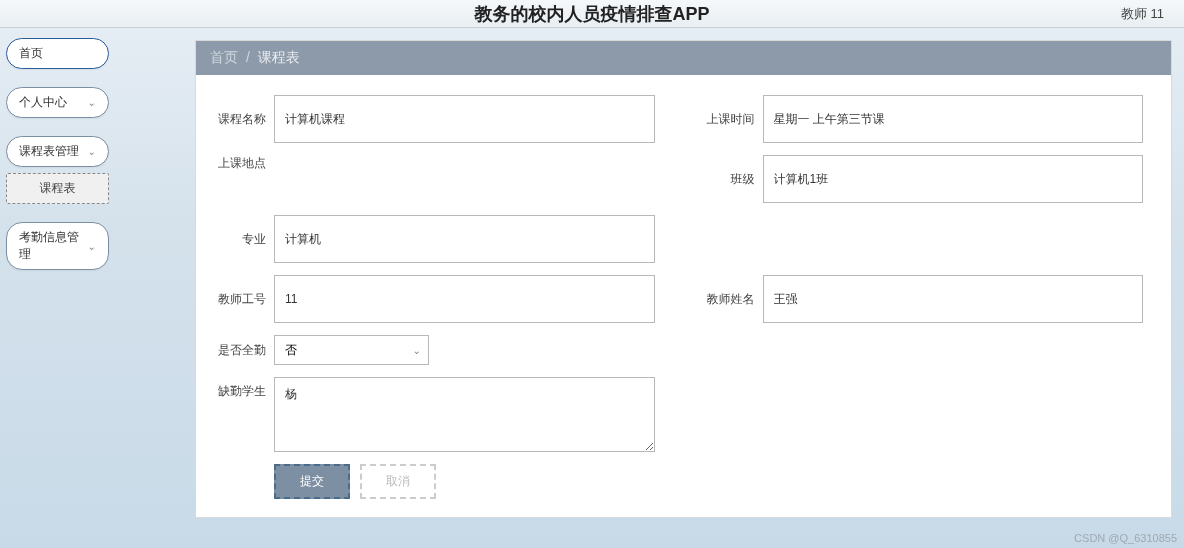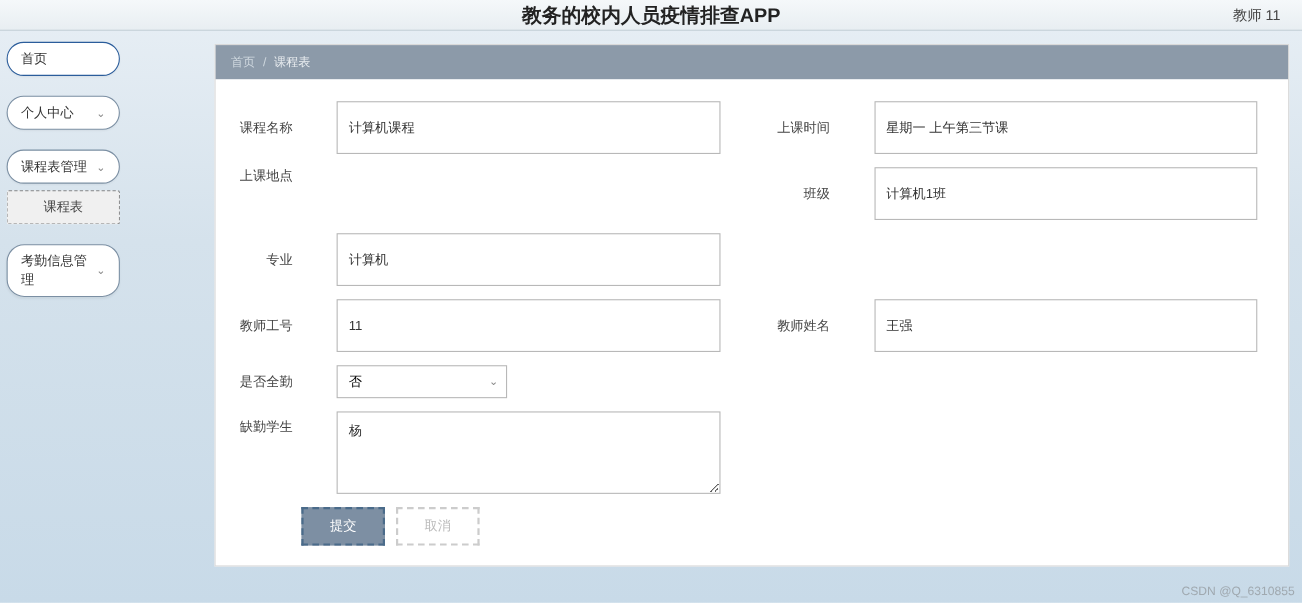--- a/index.html
+++ b/index.html
@@ -84,39 +84,39 @@
     }
     .panel {
       background: #fff;
       border: 1px solid #d9d9d9;
       min-height: 400px;
     }
     .breadcrumb {
       background: #8c9aa9;
       color: #e8ecef;
       padding: 8px 14px;
-      font-size: 11px;
+      font-size: 14px;
     }
     .breadcrumb a { color: #cfd8df; text-decoration: none; }
     .breadcrumb-sep { margin: 0 4px; color: #cfd8df; }
     .form-area {
       padding: 20px 28px 18px 10px;
     }
     .form-row {
       display: flex;
       gap: 40px;
       margin-bottom: 12px;
       align-items: flex-start;
     }
     .form-group {
       display: flex;
       align-items: center;
       flex: 1;
     }
-    .form-group.half { flex: 0 0 calc(50% - 20px); gap: 32px; }
+    .form-group.half { flex: 0 0 calc(50% - 20px); }
     .form-label {
       width: 60px;
       text-align: right;
       margin-right: 8px;
       font-size: 12px;
       color: #444;
       flex-shrink: 0;
     }
     .form-input {
       flex: 1;

